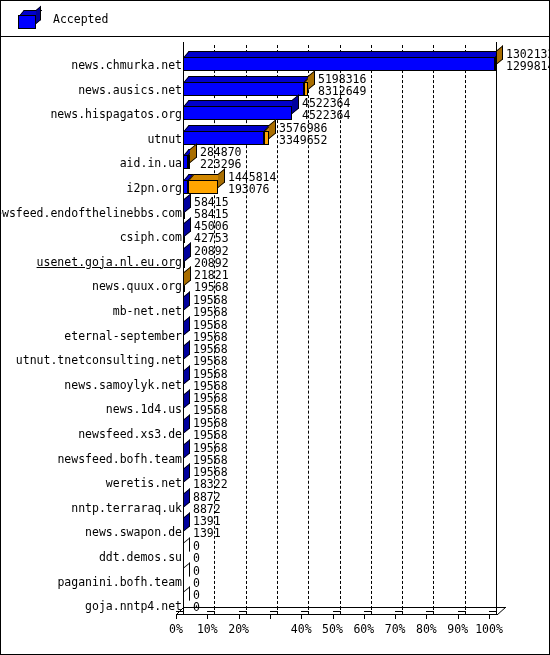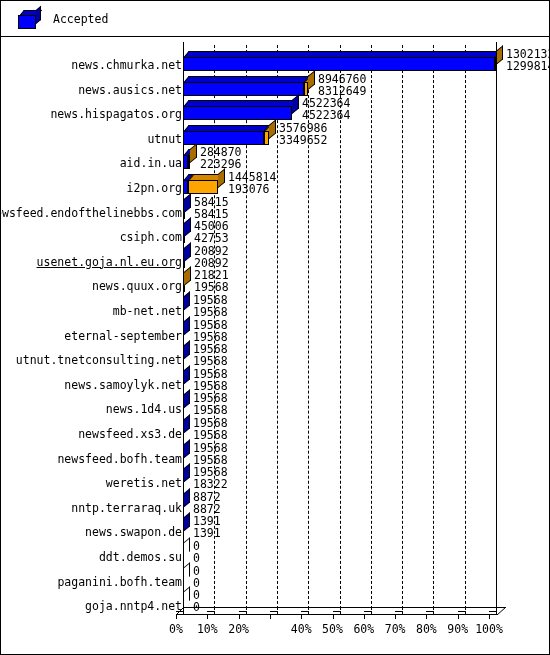--- a/index.html
+++ b/index.html
@@ -282,21 +282,21 @@
         </div>
         <div class="valtop" style="left: 506px; top: 11px;">13021322</div>
         <div class="valbot" style="left: 506px; top: 23px;">12998142</div>
         <div class="barrow" style="top: 38.6px; height: 21px;">
           <div class="segtop" style="left: 0px; width: 121px; background: rgb(0, 0, 204);"></div>
           <div class="seg" style="left: 0px; width: 121px; background: rgb(0, 0, 255);"></div>
           <div class="segtop" style="left: 121px; width: 4px; background: rgb(209, 135, 0);"></div>
           <div class="seg" style="left: 121px; width: 4px; background: rgb(255, 165, 0);"></div>
           <div class="segside" style="left: 125px; background: rgb(168, 109, 0);"></div>
         </div>
-        <div class="valtop" style="left: 318px; top: 35.6px;">8946760</div>
+        <div class="valtop" style="left: 318px; top: 35.6px;">5198316</div>
         <div class="valbot" style="left: 318px; top: 47.6px;">8312649</div>
         <div class="barrow" style="top: 63.2px; height: 21px;">
           <div class="segtop" style="left: 0px; width: 109px; background: rgb(0, 0, 204);"></div>
           <div class="seg" style="left: 0px; width: 109px; background: rgb(0, 0, 255);"></div>
           <div class="segside" style="left: 109px; background: rgb(0, 0, 158);"></div>
         </div>
         <div class="valtop" style="left: 302px; top: 60.2px;">4522364</div>
         <div class="valbot" style="left: 302px; top: 72.2px;">4522364</div>
         <div class="barrow" style="top: 87.8px; height: 21px;">
           <div class="segtop" style="left: 0px; width: 81px; background: rgb(0, 0, 204);"></div>

